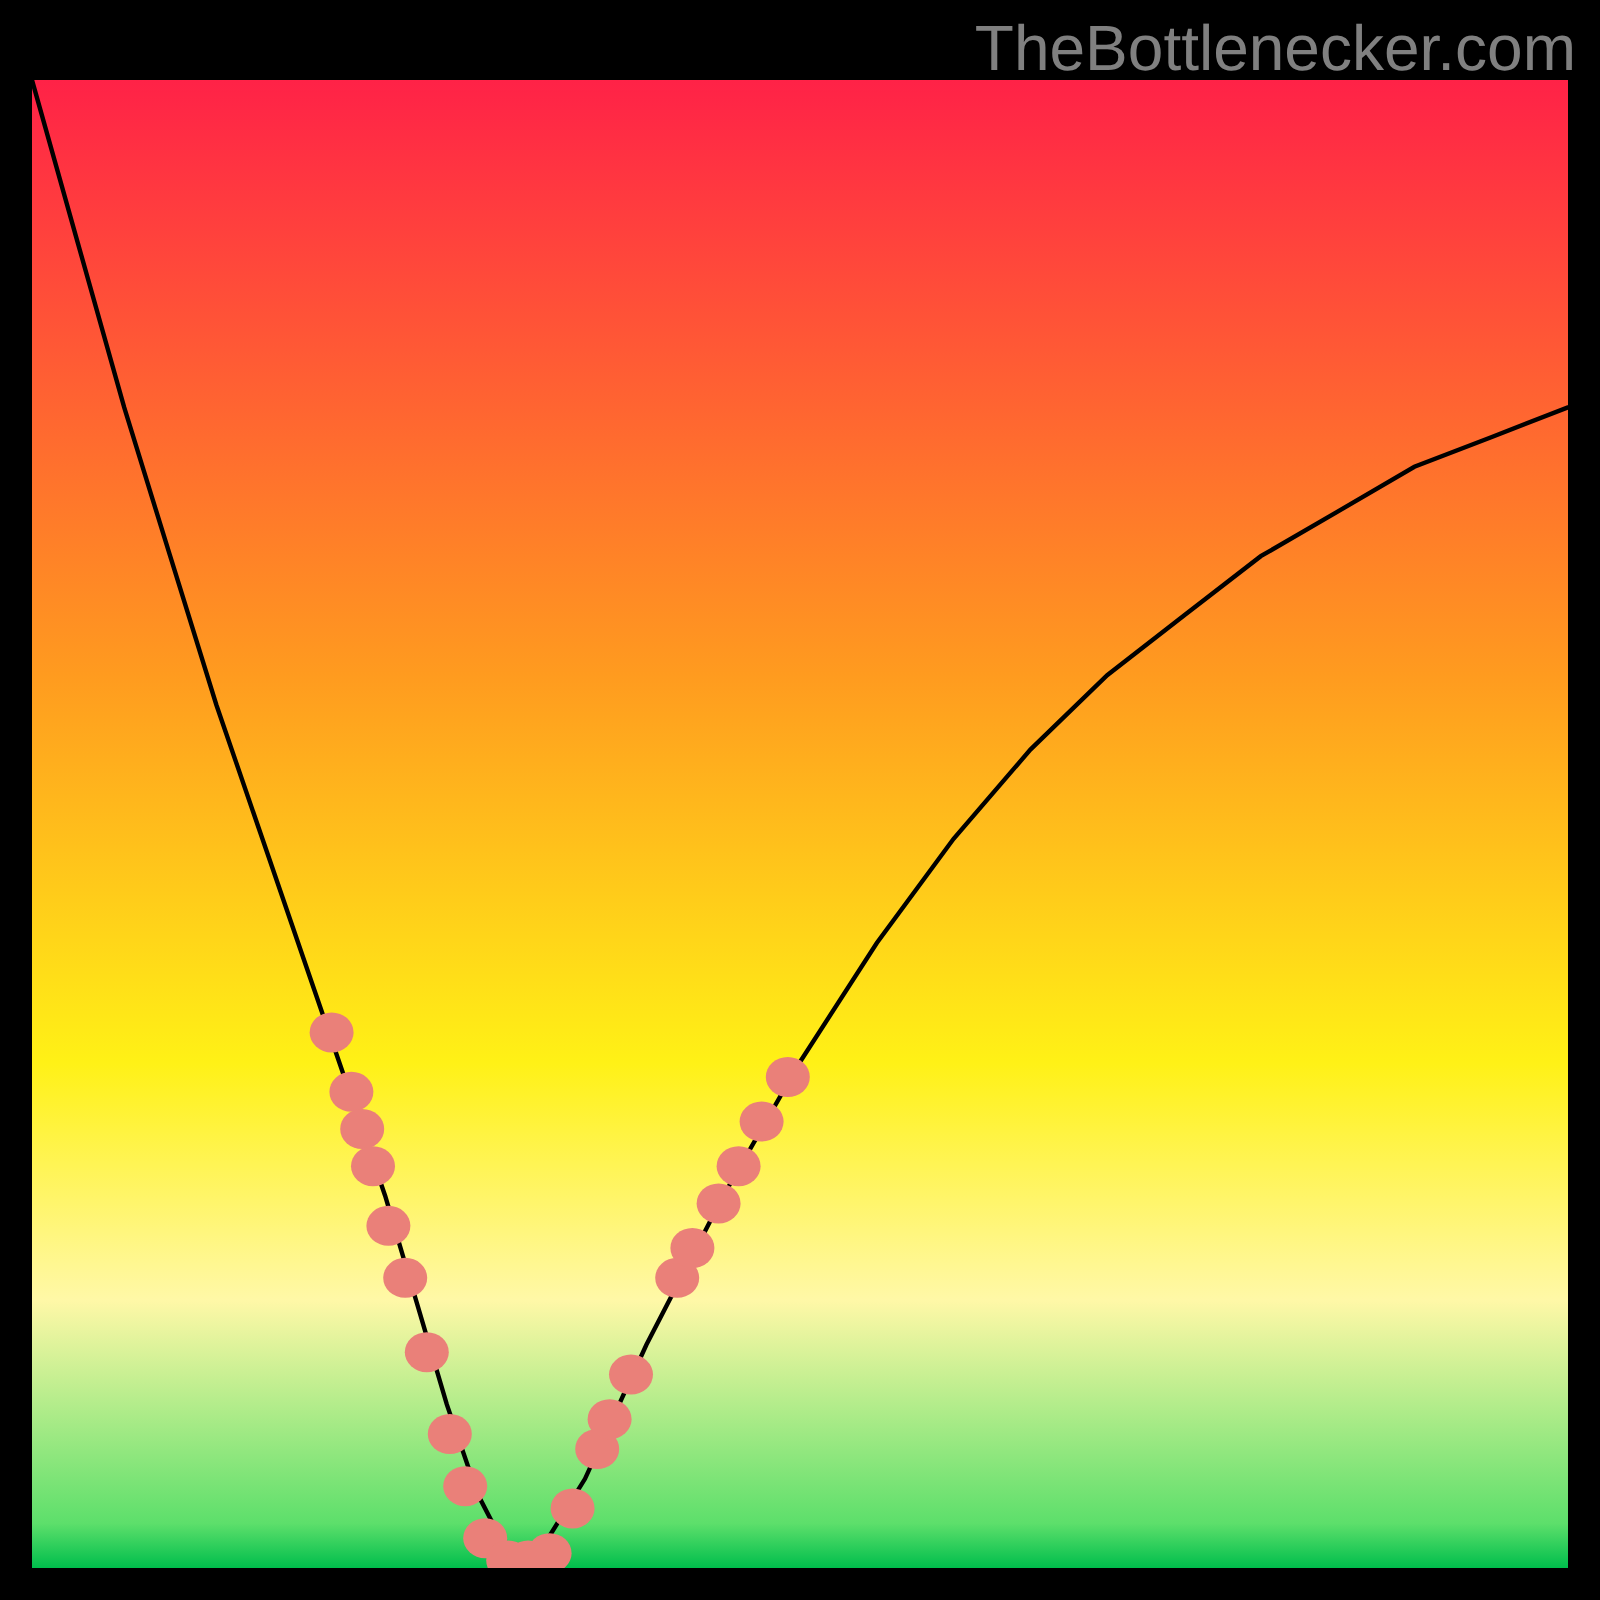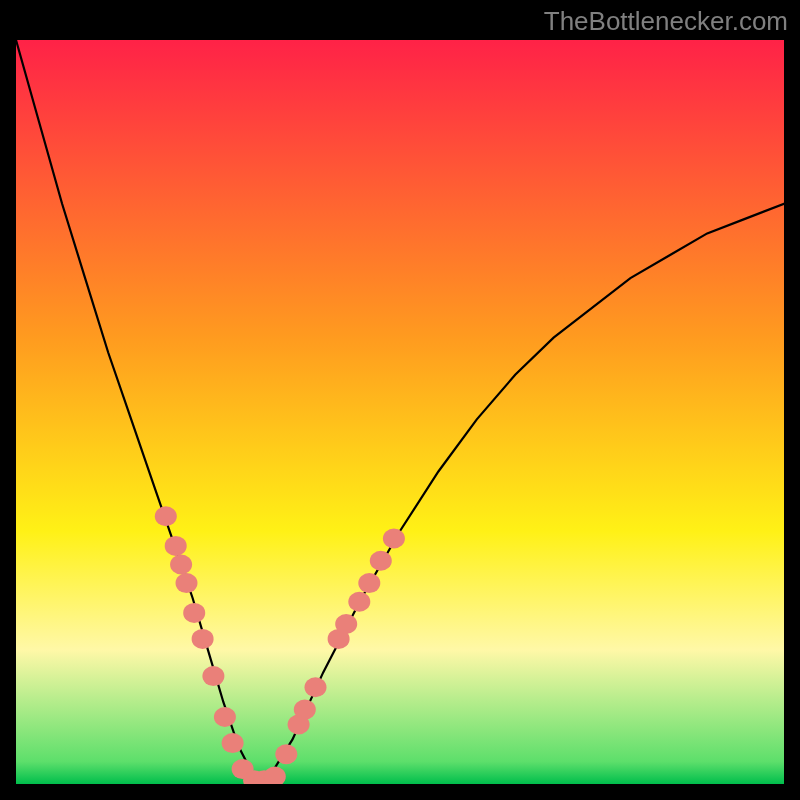--- a/index.html
+++ b/index.html
@@ -17,21 +17,21 @@
     top: 40px;
     width: 768px;
     height: 744px;
     background: #000;
   }
   .attribution {
     position: absolute;
     top: 6px;
     right: 12px;
     color: #808080;
-    font-size: 26px;
+    font-size: 32px;
     font-weight: 500;
     letter-spacing: 0px;
   }
   svg {
     display: block;
   }
 </style>
 </head>
 <body>
 

